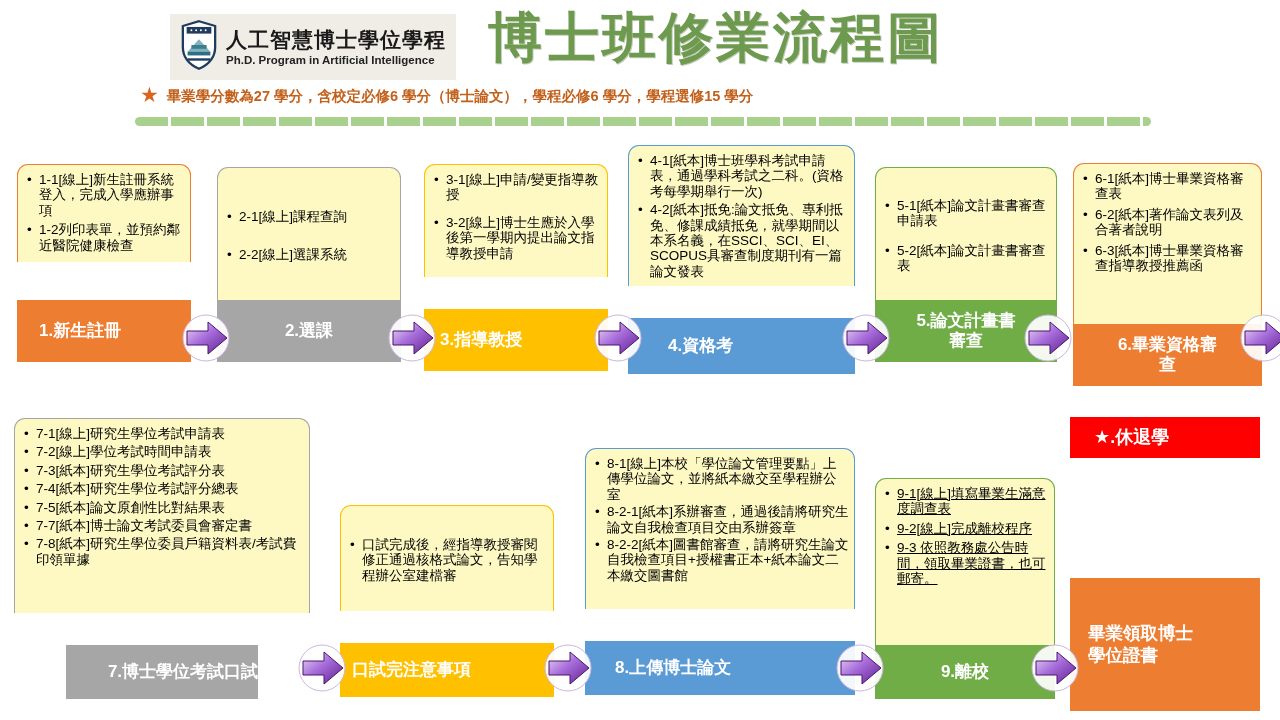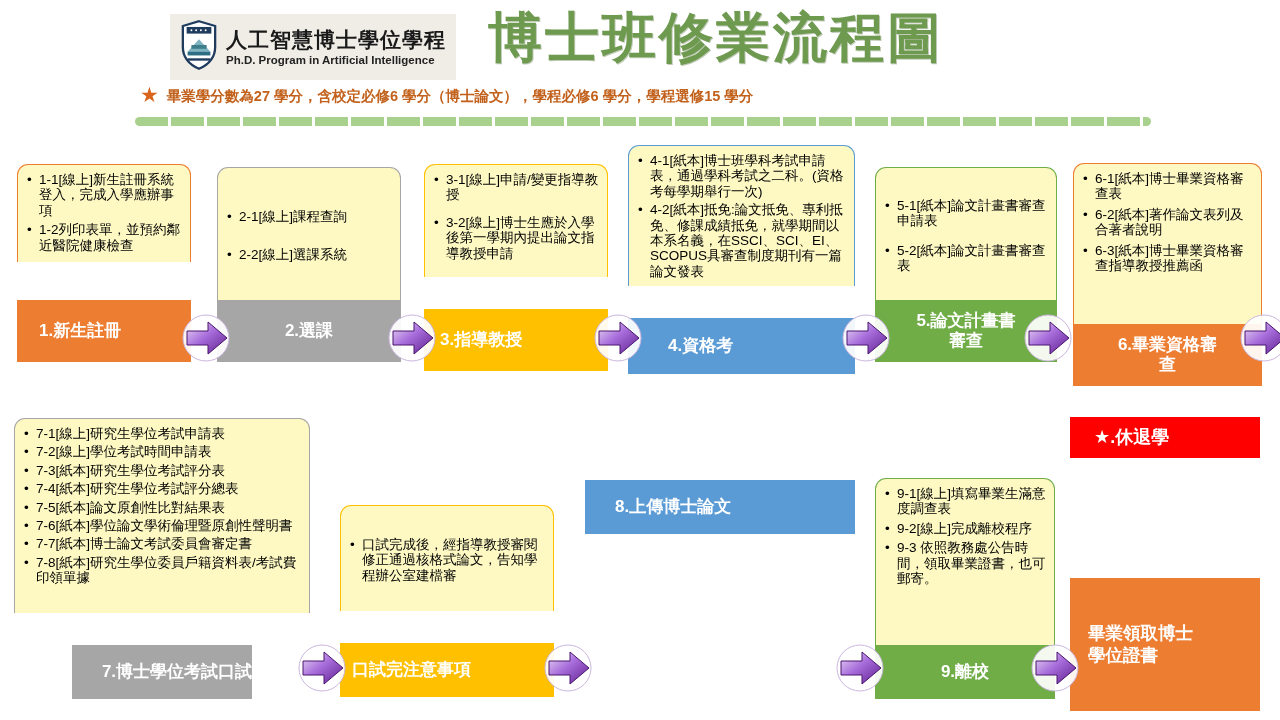--- a/index.html
+++ b/index.html
@@ -43,21 +43,21 @@
   .fbox .band.pl{justify-content:flex-start;text-align:left;margin-top:32px;}
   .bullet{position:relative;padding-left:13px;}
   .bullet::before{content:"•";position:absolute;left:1px;top:0;}
   .g2 .bullet{margin:11px 0;}
   .g3 .bullet{margin-bottom:12px;}
   .g5 .bullet{margin:7px 0;}
   .g6 .bullet{margin-bottom:5px;}
   .g1 .bullet{margin-bottom:4px;}
   .g7 .bullet{margin-bottom:3px;}
   .g8 .bullet{margin-bottom:2px;}
-  .g9 .bullet{margin-bottom:4px;}
+  .g9 .bullet{margin-bottom:4px;text-decoration:underline;}
   .fs125{font-size:12.5px;}
   .fs13{font-size:13px;}
   .gray{color:#7f7f7f;}
   
   .solid{
     position:absolute;background:var(--c);color:#fff;font-weight:bold;font-size:17.5px;
     display:flex;align-items:center;box-sizing:border-box;white-space:pre-line;line-height:1.25;margin-top:12px;
   }
   .arrow{position:absolute;width:48px;height:48px;}
 </style>
@@ -178,35 +178,39 @@
     <use href="#arrowShape"></use>
   </svg>
 
 <div class="fbox" style="left: 14px; top: 418px; width: 296px; height: 281px; align-items: center; --c: #A6A6A6;">
   <div class="body g7">
     <div class="bullet">7-1[線上]研究生學位考試申請表</div>
     <div class="bullet">7-2[線上]學位考試時間申請表</div>
     <div class="bullet">7-3[紙本]研究生學位考試評分表</div>
     <div class="bullet">7-4[紙本]研究生學位考試評分總表</div>
     <div class="bullet">7-5[紙本]論文原創性比對結果表</div>
-    <div class="bullet">7-6[紙本]學位論文學術倫理暨原創性聲明書</div>
     <div class="bullet">7-7[紙本]博士論文考試委員會審定書</div>
     <div class="bullet">7-8[紙本]研究生學位委員戶籍資料表/考試費印領單據</div>
   </div>
-  <div class="band pl" style="height:54px;padding-left:30px;">7.博士學位考試口試</div>
+  <div class="band pl" style="height:54px;padding-left:42px;">7.博士學位考試口試</div>
 </div>
 
 <div class="fbox" style="left: 340px; top: 505px; width: 214px; height: 192px; --c: #FFC000;">
   <div class="body vcenter">
     <div class="bullet">口試完成後，經指導教授審閱修正通過核格式論文，告知學程辦公室建檔審</div>
   </div>
   <div class="band pl" style="height:54px;padding-left:12px;">口試完注意事項</div>
 </div>
 
 <div class="fbox" style="left: 585px; top: 448px; width: 270px; height: 247px; --c: #5B9BD5;">
+  <div class="body fs13 g8">
+    <div class="bullet">8-1[線上]本校「學位論文管理要點」上傳學位論文，並將紙本繳交至學程辦公室</div>
+    <div class="bullet">8-2-1[紙本]系辦審查，通過後請將研究生論文自我檢查項目交由系辦簽章</div>
+    <div class="bullet">8-2-2[紙本]圖書館審查，請將研究生論文自我檢查項目+授權書正本+紙本論文二本繳交圖書館</div>
+  </div>
   <div class="band pl" style="height:54px;padding-left:30px;">8.上傳博士論文</div>
 </div>
 
 <div class="fbox" style="left: 875px; top: 478px; width: 180px; height: 221px; --c: #70AD47;">
   <div class="body g9">
     <div class="bullet">9-1[線上]填寫畢業生滿意度調查表</div>
     <div class="bullet">9-2[線上]完成離校程序</div>
     <div class="bullet">9-3 依照教務處公告時間，領取畢業證書，也可郵寄。</div>
   </div>
   <div class="band" style="height:54px;">9.離校</div>

